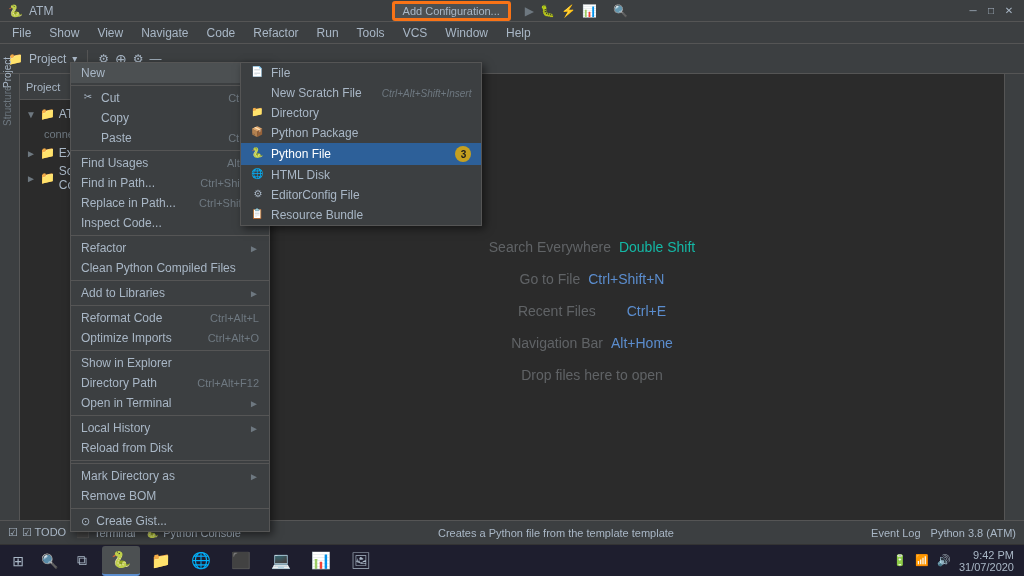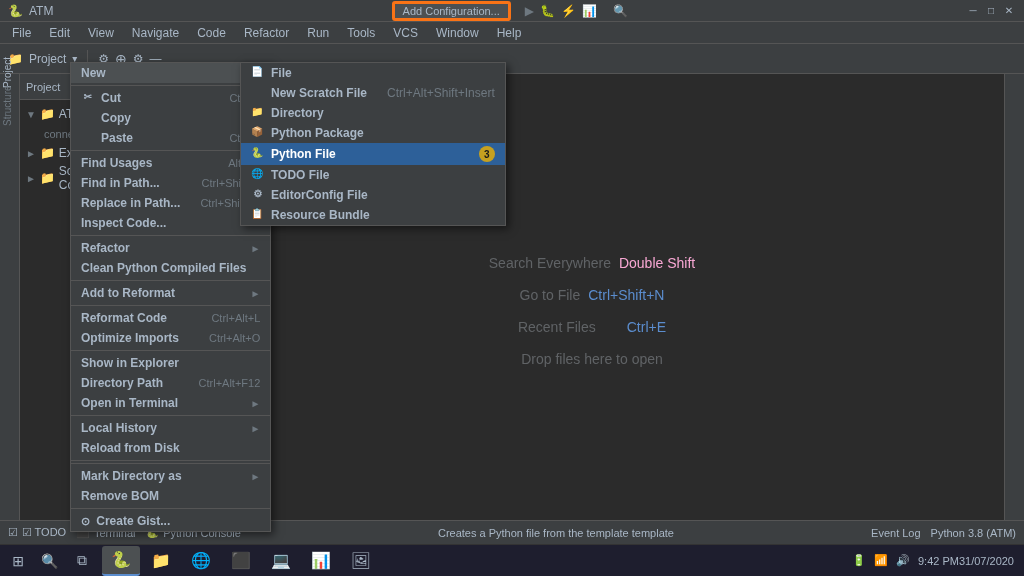--- a/index.html
+++ b/index.html
@@ -178,21 +178,20 @@
     }
     .ctx-separator {
       height: 1px;
       background: #555;
       margin: 2px 0;
     }
     .ctx-item-label {
       display: flex;
       align-items: center;
       gap: 6px;
-      font-weight: bold;
     }
     .ctx-icon {
       width: 14px;
       height: 14px;
       font-size: 10px;
       text-align: center;
     }
 
     
     #submenu-new {
@@ -365,21 +364,21 @@
     </div>
     <div id="title-bar-controls">
       <div class="title-btn">─</div>
       <div class="title-btn">□</div>
       <div class="title-btn">✕</div>
     </div>
   </div>
 
   <div id="menu-bar">
     <div class="menu-item">File</div>
-    <div class="menu-item">Edit</div>
+    <div class="menu-item">Show</div>
     <div class="menu-item">View</div>
     <div class="menu-item">Navigate</div>
     <div class="menu-item">Code</div>
     <div class="menu-item">Refactor</div>
     <div class="menu-item">Run</div>
     <div class="menu-item">Tools</div>
     <div class="menu-item">VCS</div>
     <div class="menu-item">Window</div>
     <div class="menu-item">Help</div>
   </div>
@@ -433,31 +432,35 @@
           <span style="font-size:10px;color:#6e7880;">►</span>
           <span class="folder-icon">📁</span>
           <span style="color:#a9b7c6;">Scratches and Consoles</span>
         </div>
       </div>
     </div>
 
     <div id="editor-area">
       <div class="editor-hint">
         <span style="color:#606366;">Search Everywhere</span>
-        <span style="color:#f9a8d4;">Double Shift</span>
+        <span style="color:#14b8a6;">Double Shift</span>
       </div>
       <div class="editor-hint">
         <span style="color:#606366;">Go to File</span>
         <span style="color:#5b8dce;">Ctrl+Shift+N</span>
       </div>
       <div class="editor-hint">
         <span style="color:#606366;">Recent Files</span>
         <span style="color:#5b8dce;margin-left:23px;">Ctrl+E</span>
       </div>
       <div class="editor-hint">
+        <span style="color:#606366;">Navigation Bar</span>
+        <span style="color:#5b8dce;">Alt+Home</span>
+      </div>
+      <div class="editor-hint">
         <span style="color:#606366;">Drop files here to open</span>
       </div>
     </div>
 
     <div id="right-sidebar"></div>
   </div>
 
   <div id="context-menu">
     <div class="ctx-item" style="background:#4c5052;">
       <div class="ctx-item-label">
@@ -518,21 +521,21 @@
       <span class="arrow">►</span>
     </div>
     <div class="ctx-item">
       <div class="ctx-item-label">
         <span>Clean Python Compiled Files</span>
       </div>
     </div>
     <div class="ctx-separator"></div>
     <div class="ctx-item">
       <div class="ctx-item-label">
-        <span>Add to Reformat</span>
+        <span>Add to Libraries</span>
       </div>
       <span class="arrow">►</span>
     </div>
     <div class="ctx-separator"></div>
     <div class="ctx-item">
       <div class="ctx-item-label">
         <span>Reformat Code</span>
       </div>
       <span class="shortcut">Ctrl+Alt+L</span>
     </div>
@@ -599,21 +602,21 @@
       <div class="ctx-item-label">
         <span class="ctx-icon">📄</span>
         <span>File</span>
       </div>
     </div>
     <div class="ctx-item">
       <div class="ctx-item-label">
         <span class="ctx-icon"></span>
         <span>New Scratch File</span>
       </div>
-      <span class="shortcut" style="font-size:12px;">Ctrl+Alt+Shift+Insert</span>
+      <span class="shortcut" style="font-size:10px;font-style:italic;">Ctrl+Alt+Shift+Insert</span>
     </div>
     <div class="ctx-item">
       <div class="ctx-item-label">
         <span class="ctx-icon">📁</span>
         <span>Directory</span>
       </div>
     </div>
     <div class="ctx-item">
       <div class="ctx-item-label">
         <span class="ctx-icon">📦</span>
@@ -623,21 +626,21 @@
     <div class="ctx-item highlighted" style="background:#2d6099;color:white;">
       <div class="ctx-item-label">
         <span class="ctx-icon" style="color:#a9d0f5;">🐍</span>
         <span>Python File</span>
       </div>
       <span class="step-badge" style="margin-left:20px;">3</span>
     </div>
     <div class="ctx-item">
       <div class="ctx-item-label">
         <span class="ctx-icon">🌐</span>
-        <span>TODO File</span>
+        <span>HTML Disk</span>
       </div>
     </div>
     <div class="ctx-item">
       <div class="ctx-item-label">
         <span class="ctx-icon">⚙</span>
         <span>EditorConfig File</span>
       </div>
     </div>
     <div class="ctx-item">
       <div class="ctx-item-label">
@@ -683,20 +686,20 @@
       <div class="taskbar-app" title="Chrome">🌐</div>
       <div class="taskbar-app" title="Terminal">⬛</div>
       <div class="taskbar-app" title="VS Code">💻</div>
       <div class="taskbar-app">📊</div>
       <div class="taskbar-app">🖼</div>
     </div>
     <div id="taskbar-right">
       <span>🔋</span>
       <span>📶</span>
       <span>🔊</span>
-      <div style="display:flex;flex-direction:row;align-items:flex-end;">
+      <div style="display:flex;flex-direction:column;align-items:flex-end;">
         <span>9:42 PM</span>
         <span>31/07/2020</span>
       </div>
     </div>
   </div>
 
 </div>
 
 </body></html>

